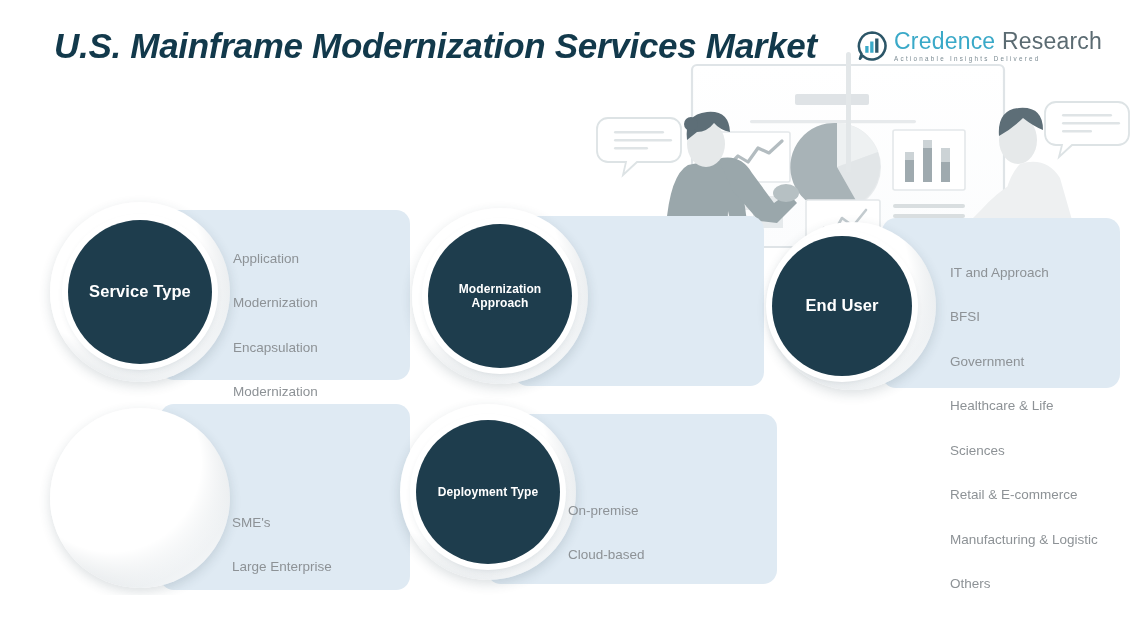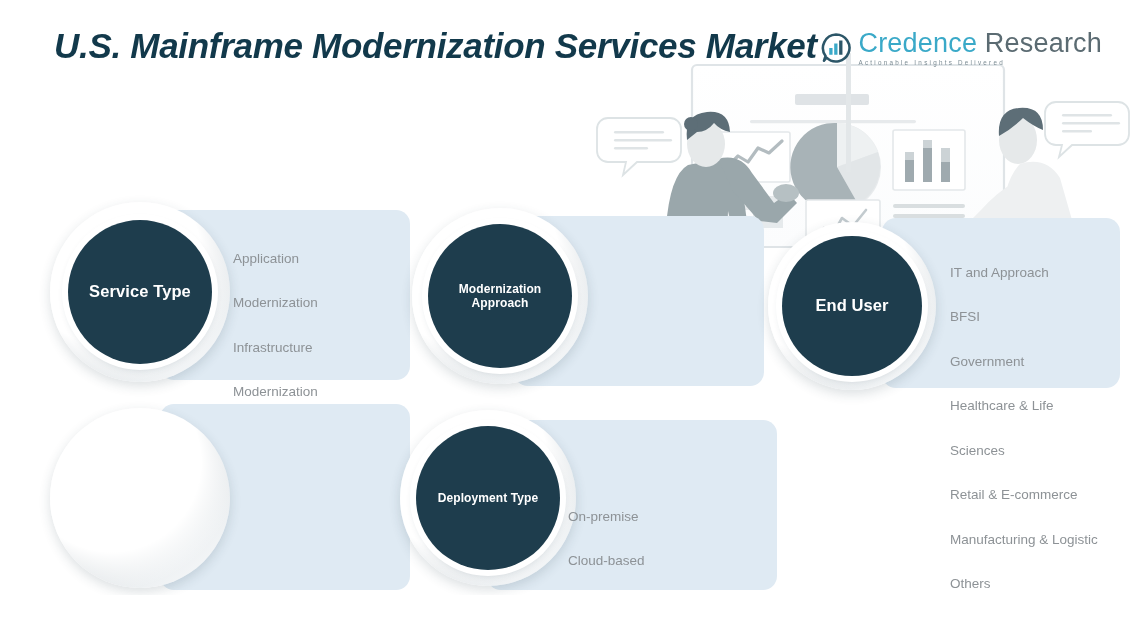--- a/index.html
+++ b/index.html
@@ -36,21 +36,21 @@
     position: absolute;
     right: 44px;
     top: 30px;
     display: flex;
     align-items: center;
     gap: 7px;
     z-index: 40;
   }
   #logo .mark { width: 30px; height: 30px; flex: 0 0 30px; }
   #logo .wordmark { display: flex; flex-direction: column; line-height: 1; }
-  #logo .brand { font-size: 27px; letter-spacing: .2px; white-space: nowrap; }
+  #logo .brand { font-size: 23px; letter-spacing: .2px; white-space: nowrap; }
   #logo .brand .b1 { color: #3aa9c8; }
   #logo .brand .b2 { color: #5b6b72; }
   #logo .tagline {
     font-size: 6.3px;
     color: #7b8b93;
     letter-spacing: 2.25px;
     margin-top: 3px;
     white-space: nowrap;
   }
 
@@ -238,21 +238,21 @@
       <div class="panel" style="left:110px; top:12px; width:250px; height:170px;"></div>
       <div class="bubble-wrap" style="left:0; top:4px; width:180px; height:180px;">
         <div class="bubble-halo"></div>
         <div class="bubble" style="left:18px; top:18px; width:144px; height:144px;">
           <div class="bubble-label">Service Type</div>
         </div>
       </div>
       <div class="items" style="left:183px; top:24px; width:180px;">
         <span>Application</span>
         <span>Modernization</span>
-        <span>Infrastructure</span>
+        <span>Encapsulation</span>
         <span>Modernization</span>
         <span>Data &amp; Database</span>
         <span>Modernization</span>
         <span>Automated QA &amp; Testing</span>
         <span>Managed Application</span>
         <span>Rewrite</span>
         
       </div>
     </div>
 
@@ -264,21 +264,21 @@
           <div class="bubble-label small">Modernization
 Approach</div>
         </div>
       </div>
     </div>
 
     <div class="segment" style="left:768px; top:10px; width:352px; height:180px;">
       <div class="panel" style="left:114px; top:10px; width:238px; height:170px;"></div>
       <div class="bubble-wrap" style="left:0; top:14px; width:168px; height:168px;">
         <div class="bubble-halo"></div>
-        <div class="bubble" style="left:14px; top:14px; width:140px; height:140px;">
+        <div class="bubble" style="left:4px; top:14px; width:140px; height:140px;">
           <div class="bubble-label">End User</div>
         </div>
       </div>
       <div class="items" style="left:182px; top:28px; width:178px;">
         <span>IT and Approach</span>
         <span>BFSI</span>
         <span>Government</span>
         <span>Healthcare &amp; Life</span>
         <span>Sciences</span>
         <span>Retail &amp; E-commerce</span>
@@ -288,23 +288,27 @@
     </div>
   </div>
 
   <div class="row" id="row-bottom">
 
     <div class="segment" style="left:50px; top:0; width:360px; height:210px;">
       <div class="panel" style="left:110px; top:14px; width:250px; height:186px;"></div>
       <div class="bubble-wrap" style="left:0; top:18px; width:180px; height:180px;">
         <div class="bubble-halo"></div>
       </div>
-    </div>
-
-    <div class="segment" style="left:392px; top:10px; width:380px; height:200px;">
+      <div class="items" style="left:182px; top:96px; width:172px;">
+        <span>SME's</span>
+        <span>Large Enterprise</span>
+      </div>
+    </div>
+
+    <div class="segment" style="left:392px; top:4px; width:380px; height:200px;">
       <div class="panel" style="left:95px; top:20px; width:290px; height:170px;"></div>
       <div class="bubble-wrap" style="left:8px; top:10px; width:176px; height:176px;">
         <div class="bubble-halo"></div>
         <div class="bubble" style="left:16px; top:16px; width:144px; height:144px;">
           <div class="bubble-label small">Deployment
 Type</div>
         </div>
       </div>
       <div class="items" style="left:176px; top:80px; width:190px;">
         <span>On-premise</span>

